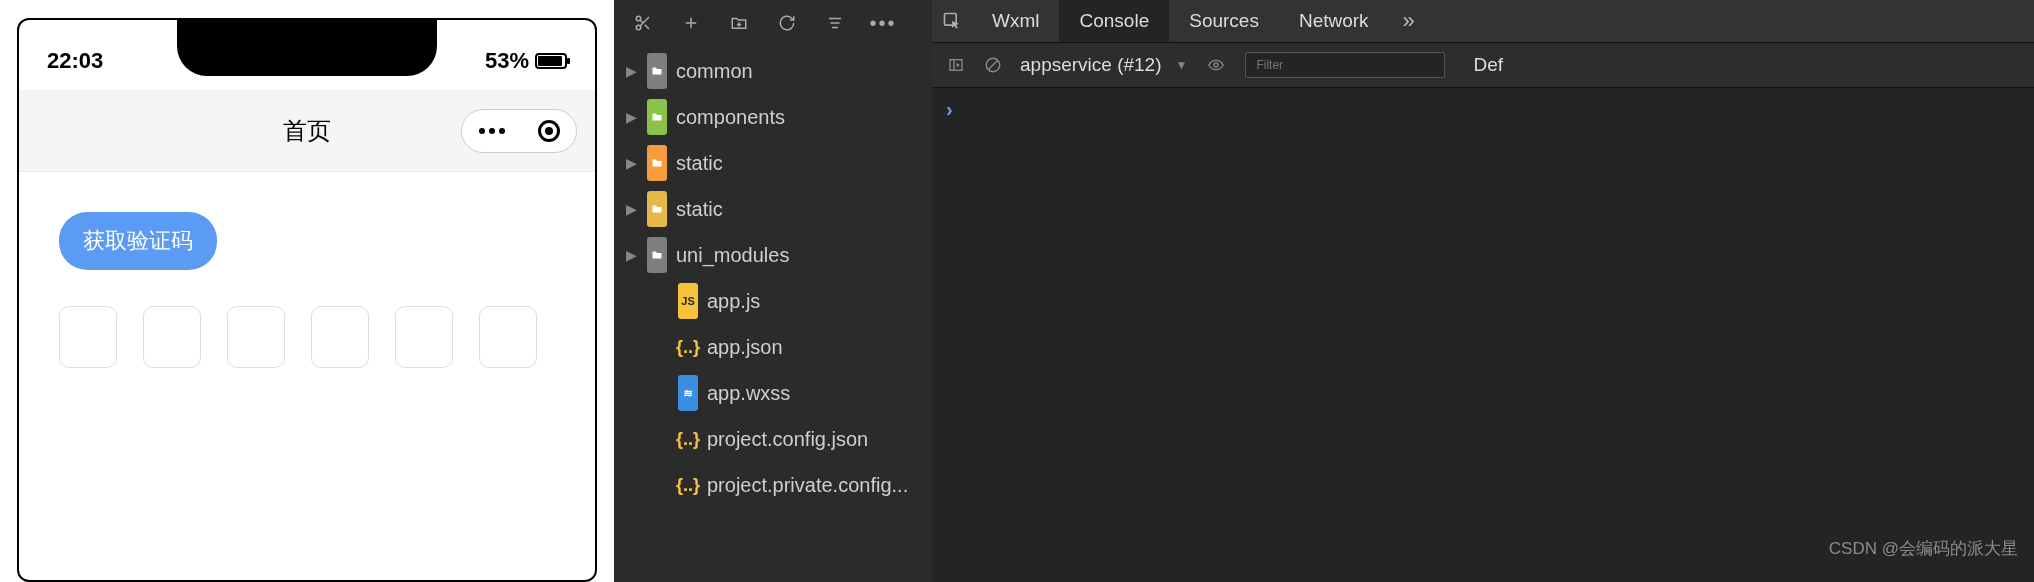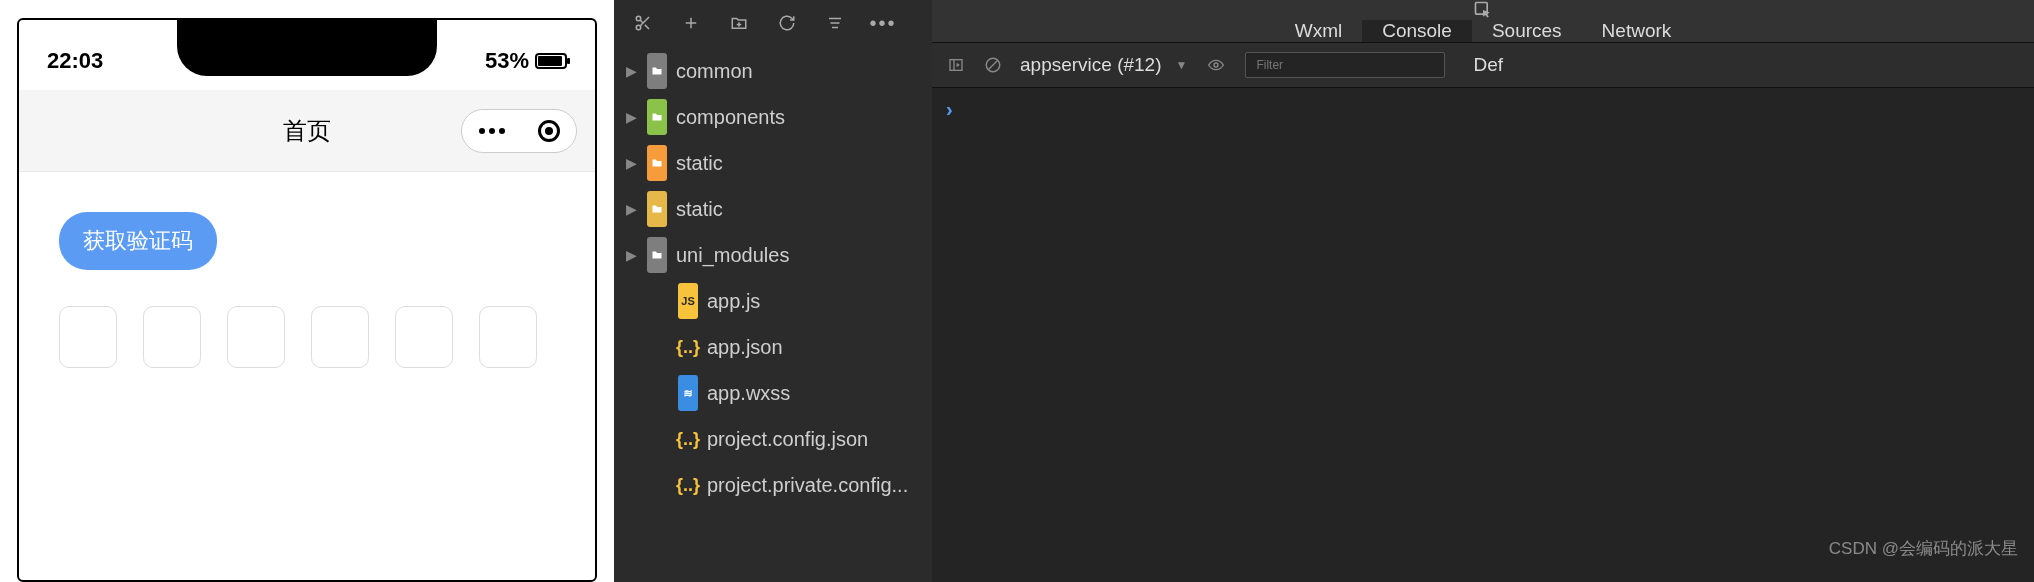--- a/index.html
+++ b/index.html
@@ -1,20 +1,20 @@
 <!DOCTYPE html>
 <html><head>
 <meta charset="utf-8">
 <style>
 * { margin: 0; padding: 0; box-sizing: border-box; font-family: -apple-system, BlinkMacSystemFont, "Segoe UI", Arial, sans-serif; }
 body { display: flex; width: 2034px; height: 582px; background: #fff; overflow: hidden; }
 
 
 .phone-panel { width: 614px; height: 100%; background: #fff; display:flex; justify-content:center; padding-top:18px;}
-.phone-frame { width: 580px; border: 2px solid #000; border-radius: 6px; background: #fff; overflow: hidden; position: relative; }
+.phone-frame { width: 580px; border: 2px solid #000; border-radius: 12px; background: #fff; overflow: hidden; position: relative; }
 .notch { position:absolute; top:-2px; left:50%; transform:translateX(-50%); width:260px; height:58px; background:#000; border-bottom-left-radius:30px; border-bottom-right-radius:30px; }
 .status-bar { display:flex; justify-content:space-between; align-items:center; padding:12px 28px 0; height:70px; font-size:22px; font-weight:600; color:#000; }
 .battery-wrap{display:flex;align-items:center;gap:6px;}
 .battery { width:32px; height:16px; border:2px solid #000; border-radius:4px; position:relative;}
 .battery::after{content:"";position:absolute;right:-5px;top:3px;width:3px;height:6px;background:#000;border-radius:1px;}
 .battery-fill{position:absolute;left:1px;top:1px;bottom:1px;width:84%;background:#000;border-radius:1px;}
 .nav-bar { height:82px; background:#f5f5f5; display:flex; align-items:center; justify-content:center; position:relative; border-bottom:1px solid #e8e8e8;}
 .nav-title { font-size:24px; color:#000; }
 .capsule { position:absolute; right:18px; width:116px; height:44px; border:1px solid #ccc; border-radius:22px; background:#fff; display:flex; align-items:center; justify-content:space-around;}
 .dots{display:flex;gap:4px;}
@@ -43,21 +43,21 @@
 .folder-green{background:#8bc34a;}
 .folder-orange{background:#f79c3d;}
 .folder-yellow{background:#e6b84a;}
 .file-js{background:#f7c23c;color:#2b2b2b;}
 .file-json{color:#f7c23c;font-size:18px;}
 .file-wxss{background:#3a8de0;color:#fff;}
 .fname{overflow:hidden;text-overflow:ellipsis;}
 
 
 .devtools { flex:1; background:#242424; color:#dcdcdc; display:flex; flex-direction:column; min-width:0;}
-.dt-tabs { display:flex; align-items:center; height:42px; background:#333; font-size:19px;flex-direction:column; }
+.dt-tabs { display:flex; align-items:center; height:42px; background:#333; font-size:19px; }
 .dt-tabs .tab { padding:0 20px; height:100%; display:flex; align-items:center; cursor:pointer; color:#dcdcdc;}
 .dt-tabs .tab.active { background:#242424; }
 .dt-tabs .pick-icon{width:40px;display:flex;justify-content:center;color:#aaa;}
 .dt-tabs .more{padding:0 14px;color:#bbb;font-size:22px;}
 .dt-toolbar { display:flex; align-items:center; gap:18px; height:46px; padding:0 14px; background:#2d2d2d; border-top:1px solid #111; border-bottom:1px solid #111;}
 .dt-toolbar .ico{color:#888;display:flex;align-items:center;cursor:pointer;}
 .context-select{display:flex;align-items:center;gap:14px;color:#ddd;font-size:19px;}
 .filter-input{flex:0 0 200px;background:#242424;border:1px solid #555;color:#ccc;padding:5px 10px;font-size:12px;border-radius:2px;}
 .dt-right-label{color:#ddd;font-size:19px;margin-left:10px;}
 .console-body{flex:1;padding:10px 14px;position:relative;}

